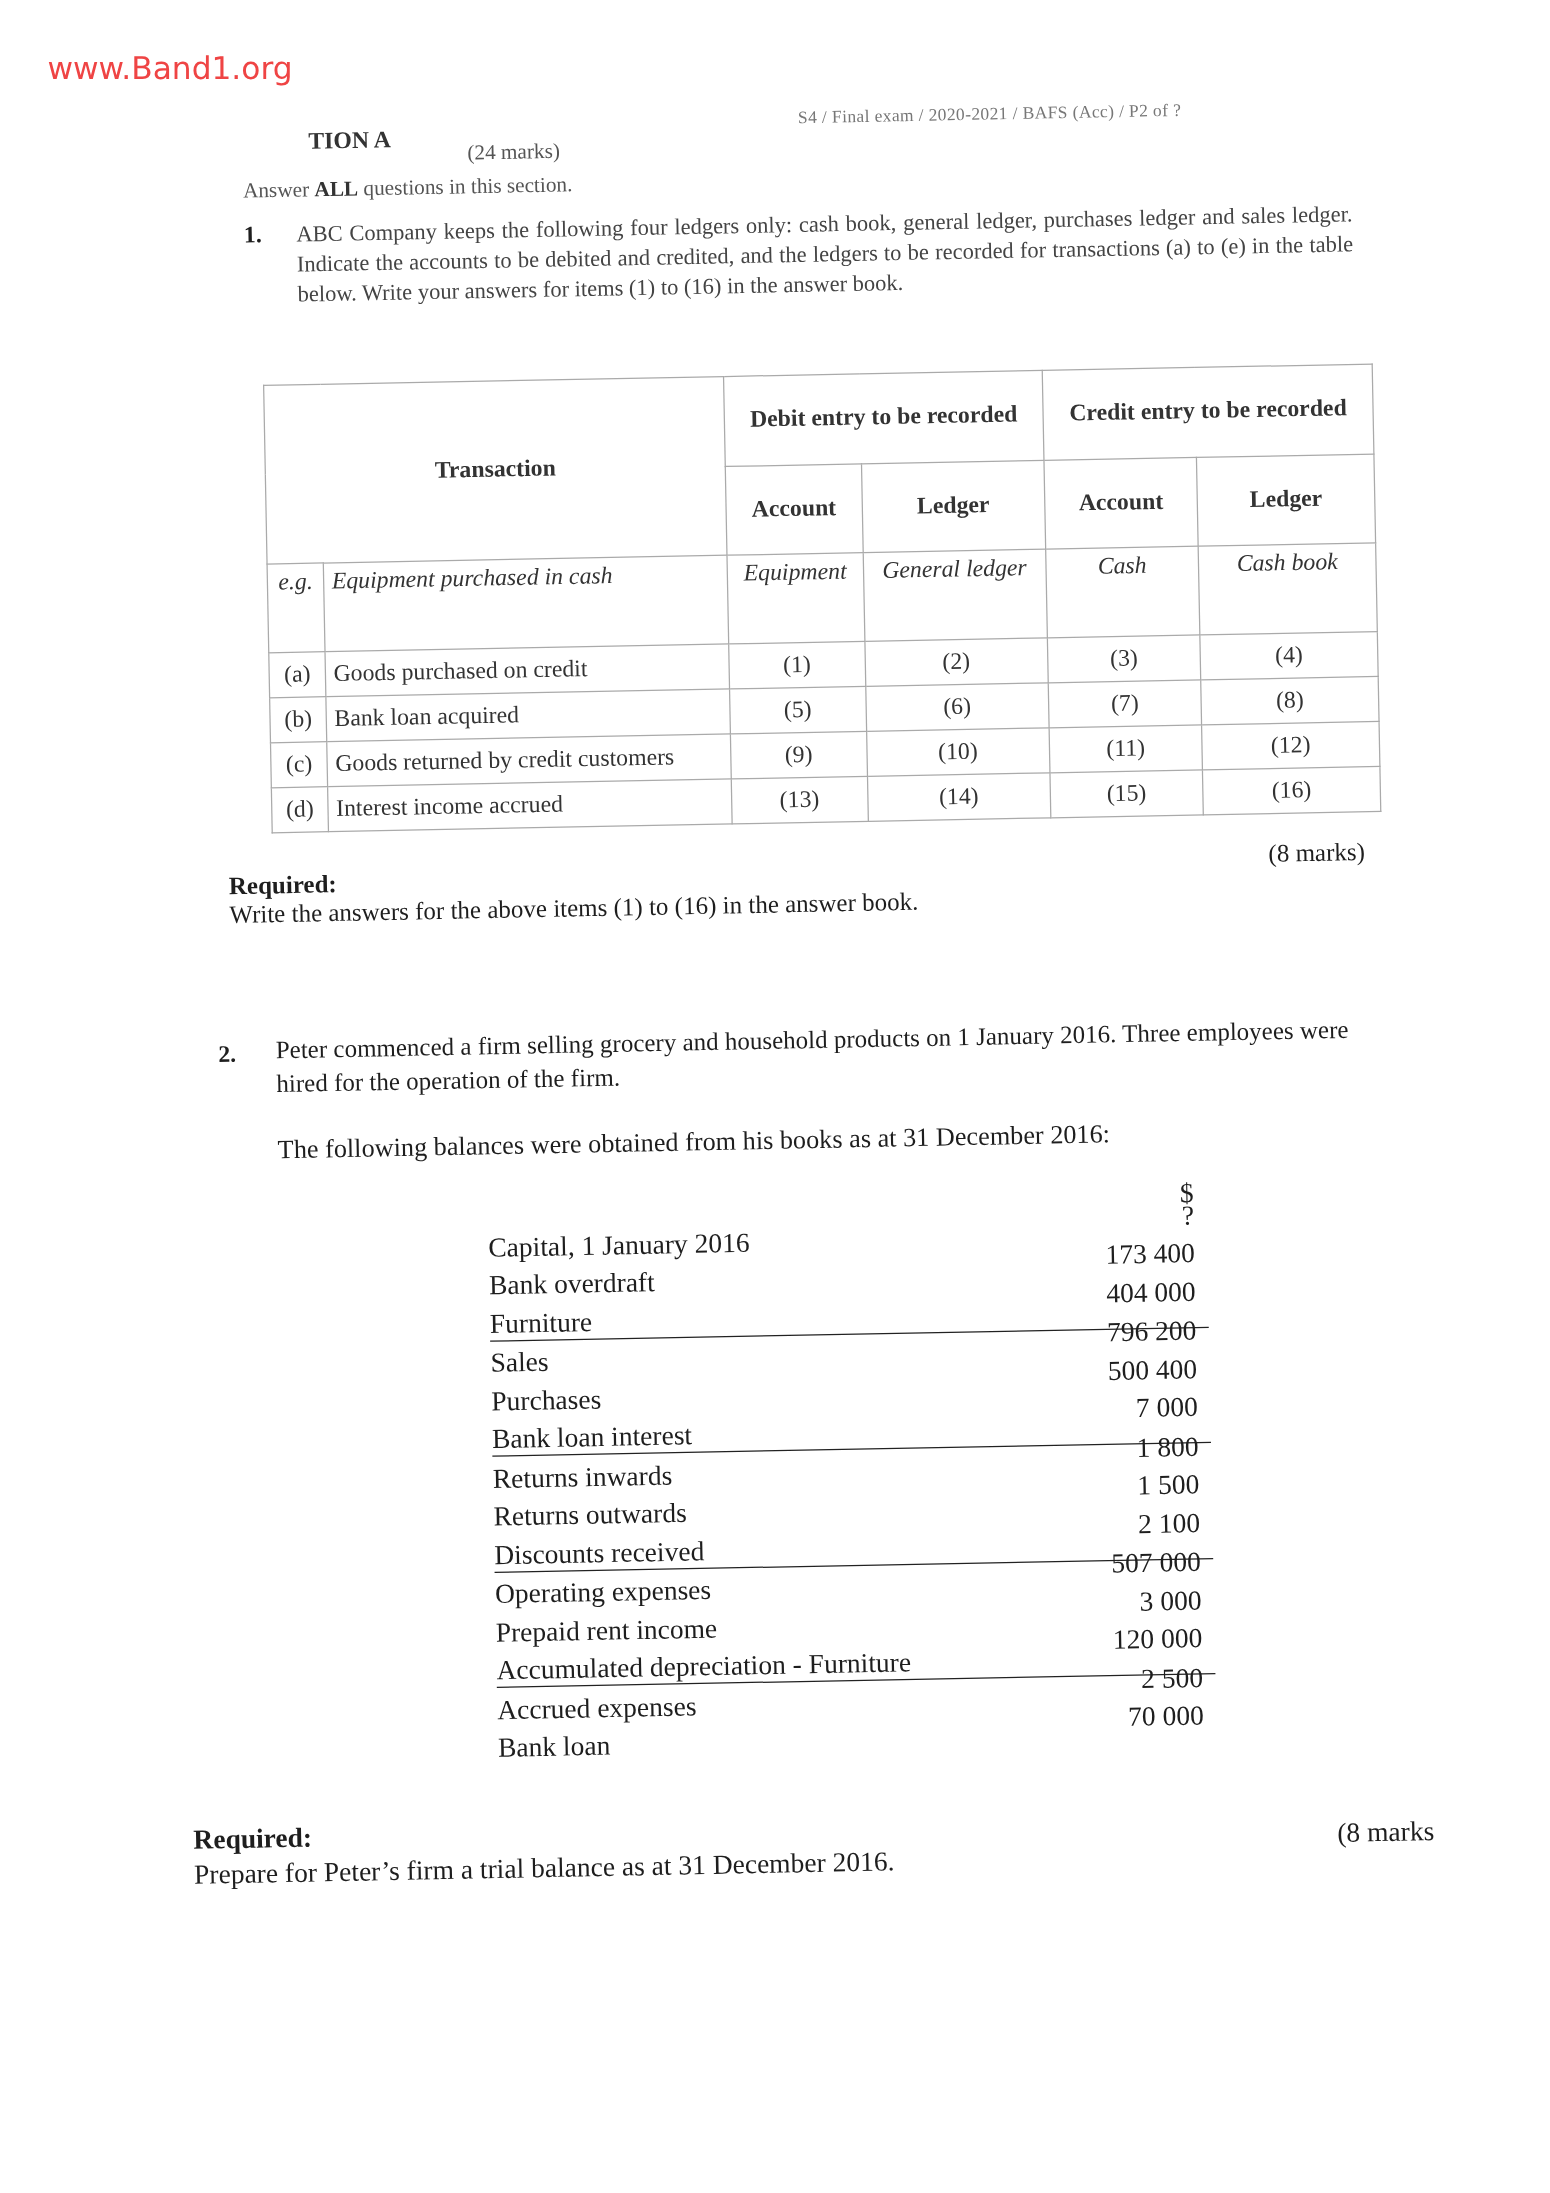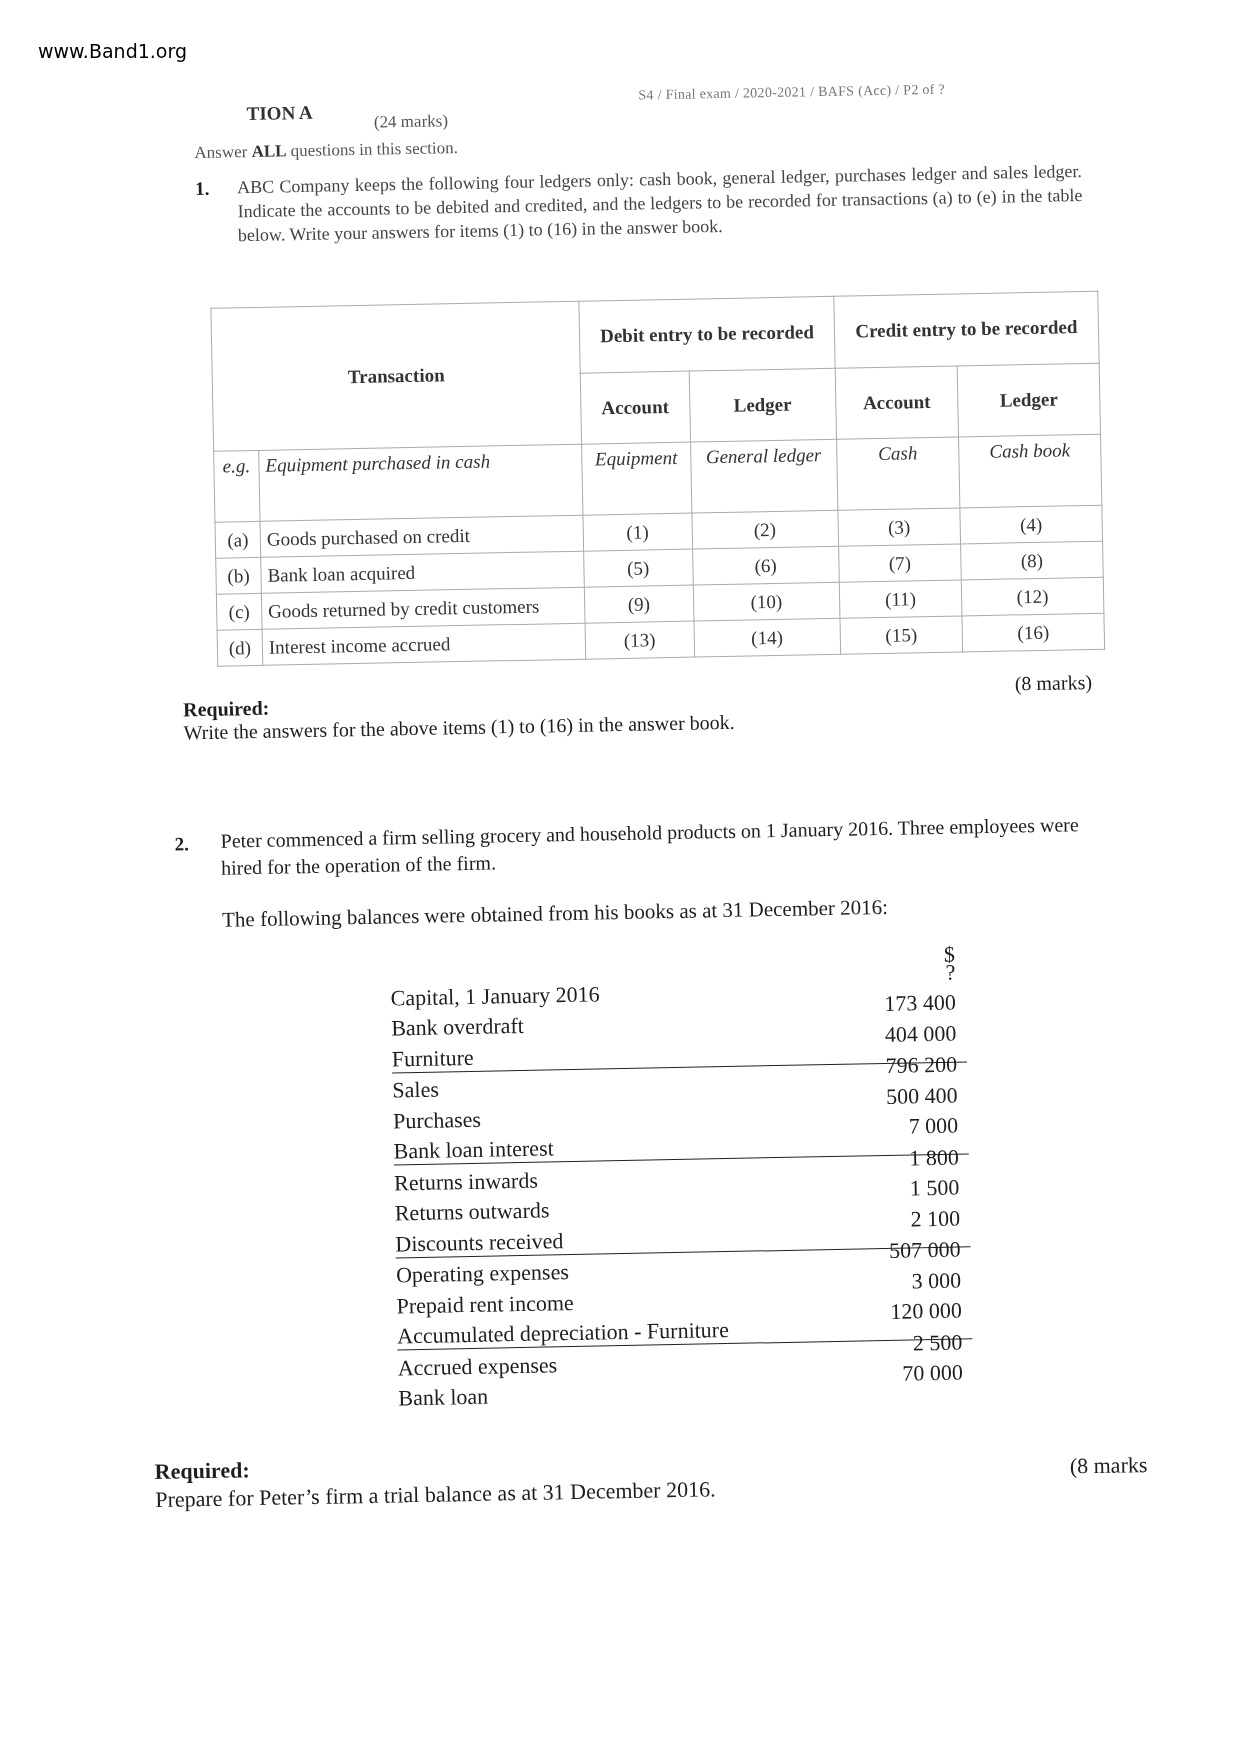--- a/index.html
+++ b/index.html
@@ -2,21 +2,21 @@
 <html><head>
   <meta charset="utf-8">
   <style>
     html, body { margin: 0; padding: 0; }
     body {
       width: 1240px; height: 1754px; background: #ffffff; position: relative; overflow: hidden;
       font-family: "Liberation Serif", serif; color: #1e1e1e;
     }
     .watermark {
       position: absolute; left: 38px; top: 40px; font-family: "DejaVu Sans", sans-serif;
-      font-size: 19px; color: #000000;
+      font-size: 25px; color: #ef4444;
     }
     .page {
       position: absolute; left: 0; top: 0; width: 1240px; height: 1754px;
       transform-origin: 620px 700px; transform: rotate(-1.1deg);
     }
     .running-header {
       position: absolute; left: 650px; top: 88px; font-size: 14px; color: #777; letter-spacing: 0.3px;
     }
     .section-title { position: absolute; left: 258px; top: 96px; font-size: 19px; font-weight: bold; color: #333; }
     .section-marks { position: absolute; left: 385px; top: 108px; font-size: 17px; color: #555; }

